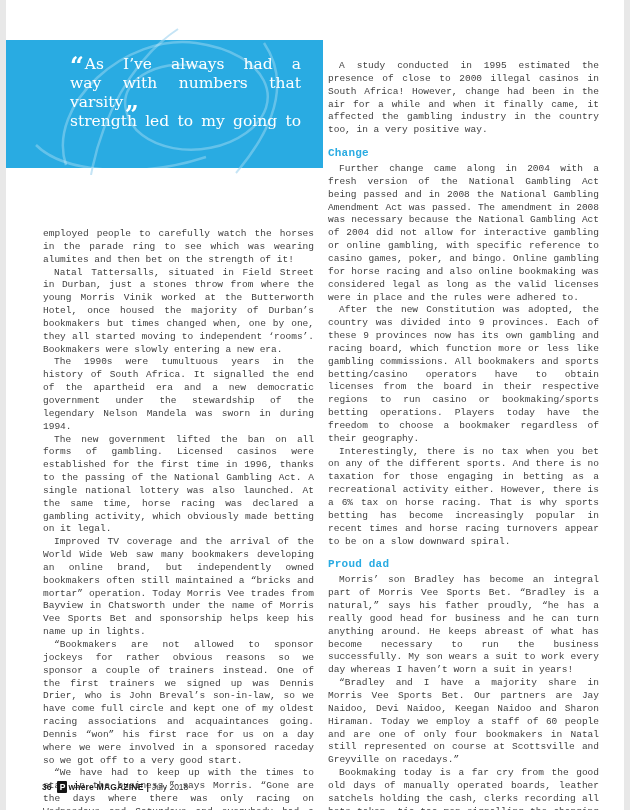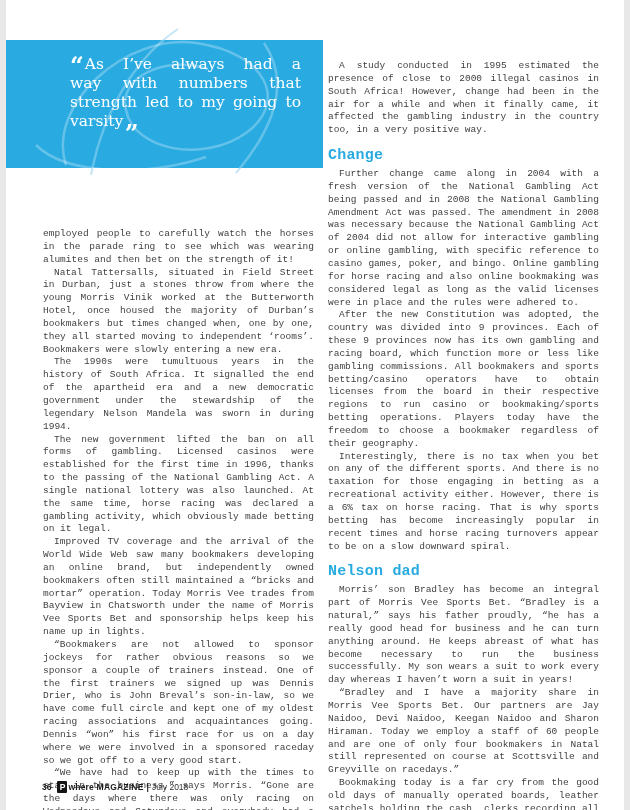--- a/index.html
+++ b/index.html
@@ -31,21 +31,21 @@
   .col { position:absolute; width:271px;font-family:Liberation Mono, monospace; }
   .col-left  { left:37px;  top:184px; }
   .col-right { left:322px; top:60px;  }
   .para {
     margin:0; text-align:justify; text-indent:11px;
     font-size:9.5px; line-height:12.85px; color:#3f3f3f;
   }
   .para.no-indent { text-indent:0;margin-top:44px; }
   .heading {
     margin:10px 0 4px 0; color:#29abe2;
-    font-size:15px; font-weight:bold; letter-spacing:0.2px;
+    font-size:11px; font-weight:bold; letter-spacing:0.2px;
   }
 
   
   .footer {
     position:absolute; left:36px; top:780px; height:14px;
     display:flex; align-items:center; font-size:8.5px; color:#1a1a1a;
   }
   .page-number { font-weight:bold; margin-right:6px; }
   .logo-box {
     width:10px; height:12px; margin-right:1px; background:#141414;
@@ -74,43 +74,43 @@
       <g stroke="rgba(255,255,255,0.28)" stroke-width="2.5">
         <path d="M85,150 C95,95 125,35 172,4"></path>
         <path d="M230,148 C262,110 288,62 258,18"></path>
         <path d="M60,140 C40,80 120,8 190,18 C262,28 282,78 240,108 C198,138 128,126 120,85 C112,52 160,30 202,44"></path>
         <path d="M30,120 C60,150 140,152 200,132"></path>
       </g>
     </svg>
     <div class="quote-inner">
       <div class="quote-line jl"><span class="qmark open">“</span><span>As I’ve always had a</span></div>
       <div class="quote-line jl"><span>way with numbers that</span></div>
+      <div class="quote-line"><span>varsity</span><span class="qmark close">„</span></div>
       <div class="quote-line jl"><span>strength led to my going to</span></div>
-      <div class="quote-line"><span>varsity</span><span class="qmark close">„</span></div>
     </div>
   </div>
 
   <div class="col col-left">
       <p class="para no-indent">employed people to carefully watch the horses in the parade ring to see which was wearing alumites and then bet on the strength of it!</p>
       <p class="para">Natal Tattersalls, situated in Field Street in Durban, just a stones throw from where the young Morris Vinik worked at the Butterworth Hotel, once housed the majority of Durban’s bookmakers but times changed when, one by one, they all started moving to independent ‘rooms’. Bookmakers were slowly entering a new era.</p>
       <p class="para">The 1990s were tumultuous years in the history of South Africa. It signalled the end of the apartheid era and a new democratic government under the stewardship of the legendary Nelson Mandela was sworn in during 1994.</p>
       <p class="para">The new government lifted the ban on all forms of gambling. Licensed casinos were established for the first time in 1996, thanks to the passing of the National Gambling Act. A single national lottery was also launched. At the same time, horse racing was declared a gambling activity, which obviously made betting on it legal.</p>
       <p class="para">Improved TV coverage and the arrival of the World Wide Web saw many bookmakers developing an online brand, but independently owned bookmakers often still maintained a “bricks and mortar” operation. Today Morris Vee trades from Bayview in Chatsworth under the name of Morris Vee Sports Bet and sponsorship helps keep his name up in lights.</p>
       <p class="para">“Bookmakers are not allowed to sponsor jockeys for rather obvious reasons so we sponsor a couple of trainers instead. One of the first trainers we signed up was Dennis Drier, who is John Breval’s son-in-law, so we have come full circle and kept one of my oldest racing associations and acquaintances going. Dennis “won” his first race for us on a day where we were involved in a sponsored raceday so we got off to a very good start.</p>
       <p class="para">“We have had to keep up with the times to stay in the business,” says Morris. “Gone are the days where there was only racing on Wednesdays and Saturdays and everybody had a lot of free time to pursue other interests. There are so many options for punters these days and we have to cater for them. Punters today bet via smart phones, using email and text messages. As technology moves on, we in the gambling industry have to ensure that we stay abreast of the ever changing scenario.”</p>
       <p class="para">South Africa has an interesting background and history when it comes to sports betting and gambling in general, both traditionally offline and also online.</p>
     </div>
 
   <div class="col col-right">
       <p class="para">A study conducted in 1995 estimated the presence of close to 2000 illegal casinos in South Africa! However, change had been in the air for a while and when it finally came, it affected the gambling industry in the country too, in a very positive way.</p>
       <h3 class="heading">Change</h3>
       <p class="para">Further change came along in 2004 with a fresh version of the National Gambling Act being passed and in 2008 the National Gambling Amendment Act was passed. The amendment in 2008 was necessary because the National Gambling Act of 2004 did not allow for interactive gambling or online gambling, with specific reference to casino games, poker, and bingo. Online gambling for horse racing and also online bookmaking was considered legal as long as the valid licenses were in place and the rules were adhered to.</p>
       <p class="para">After the new Constitution was adopted, the country was divided into 9 provinces. Each of these 9 provinces now has its own gambling and racing board, which function more or less like gambling commissions. All bookmakers and sports betting/casino operators have to obtain licenses from the board in their respective regions to run casino or bookmaking/sports betting operations. Players today have the freedom to choose a bookmaker regardless of their geography.</p>
       <p class="para">Interestingly, there is no tax when you bet on any of the different sports. And there is no taxation for those engaging in betting as a recreational activity either. However, there is a 6% tax on horse racing. That is why sports betting has become increasingly popular in recent times and horse racing turnovers appear to be on a slow downward spiral.</p>
-      <h3 class="heading">Nelson dad</h3>
+      <h3 class="heading">Proud dad</h3>
       <p class="para">Morris’ son Bradley has become an integral part of Morris Vee Sports Bet. “Bradley is a natural,” says his father proudly, “he has a really good head for business and he can turn anything around. He keeps abreast of what has become necessary to run the business successfully. My son wears a suit to work every day whereas I haven’t worn a suit in years!</p>
       <p class="para">“Bradley and I have a majority share in Morris Vee Sports Bet. Our partners are Jay Naidoo, Devi Naidoo, Keegan Naidoo and Sharon Hiraman. Today we employ a staff of 60 people and are one of only four bookmakers in Natal still represented on course at Scottsville and Greyville on racedays.”</p>
       <p class="para">Bookmaking today is a far cry from the good old days of manually operated boards, leather satchels holding the cash, clerks recording all bets taken, tic-tac men signalling the changing odds from one ring to the next and noisy punters crowding ten deep in front of the boards in order to get the best odds.</p>
     </div>
 
   <div class="footer">
     <span class="page-number">36</span>
     <span class="logo-box">P</span>
     <span class="magazine-name">where MAGAZINE</span>
     <span class="footer-sep">|</span>

